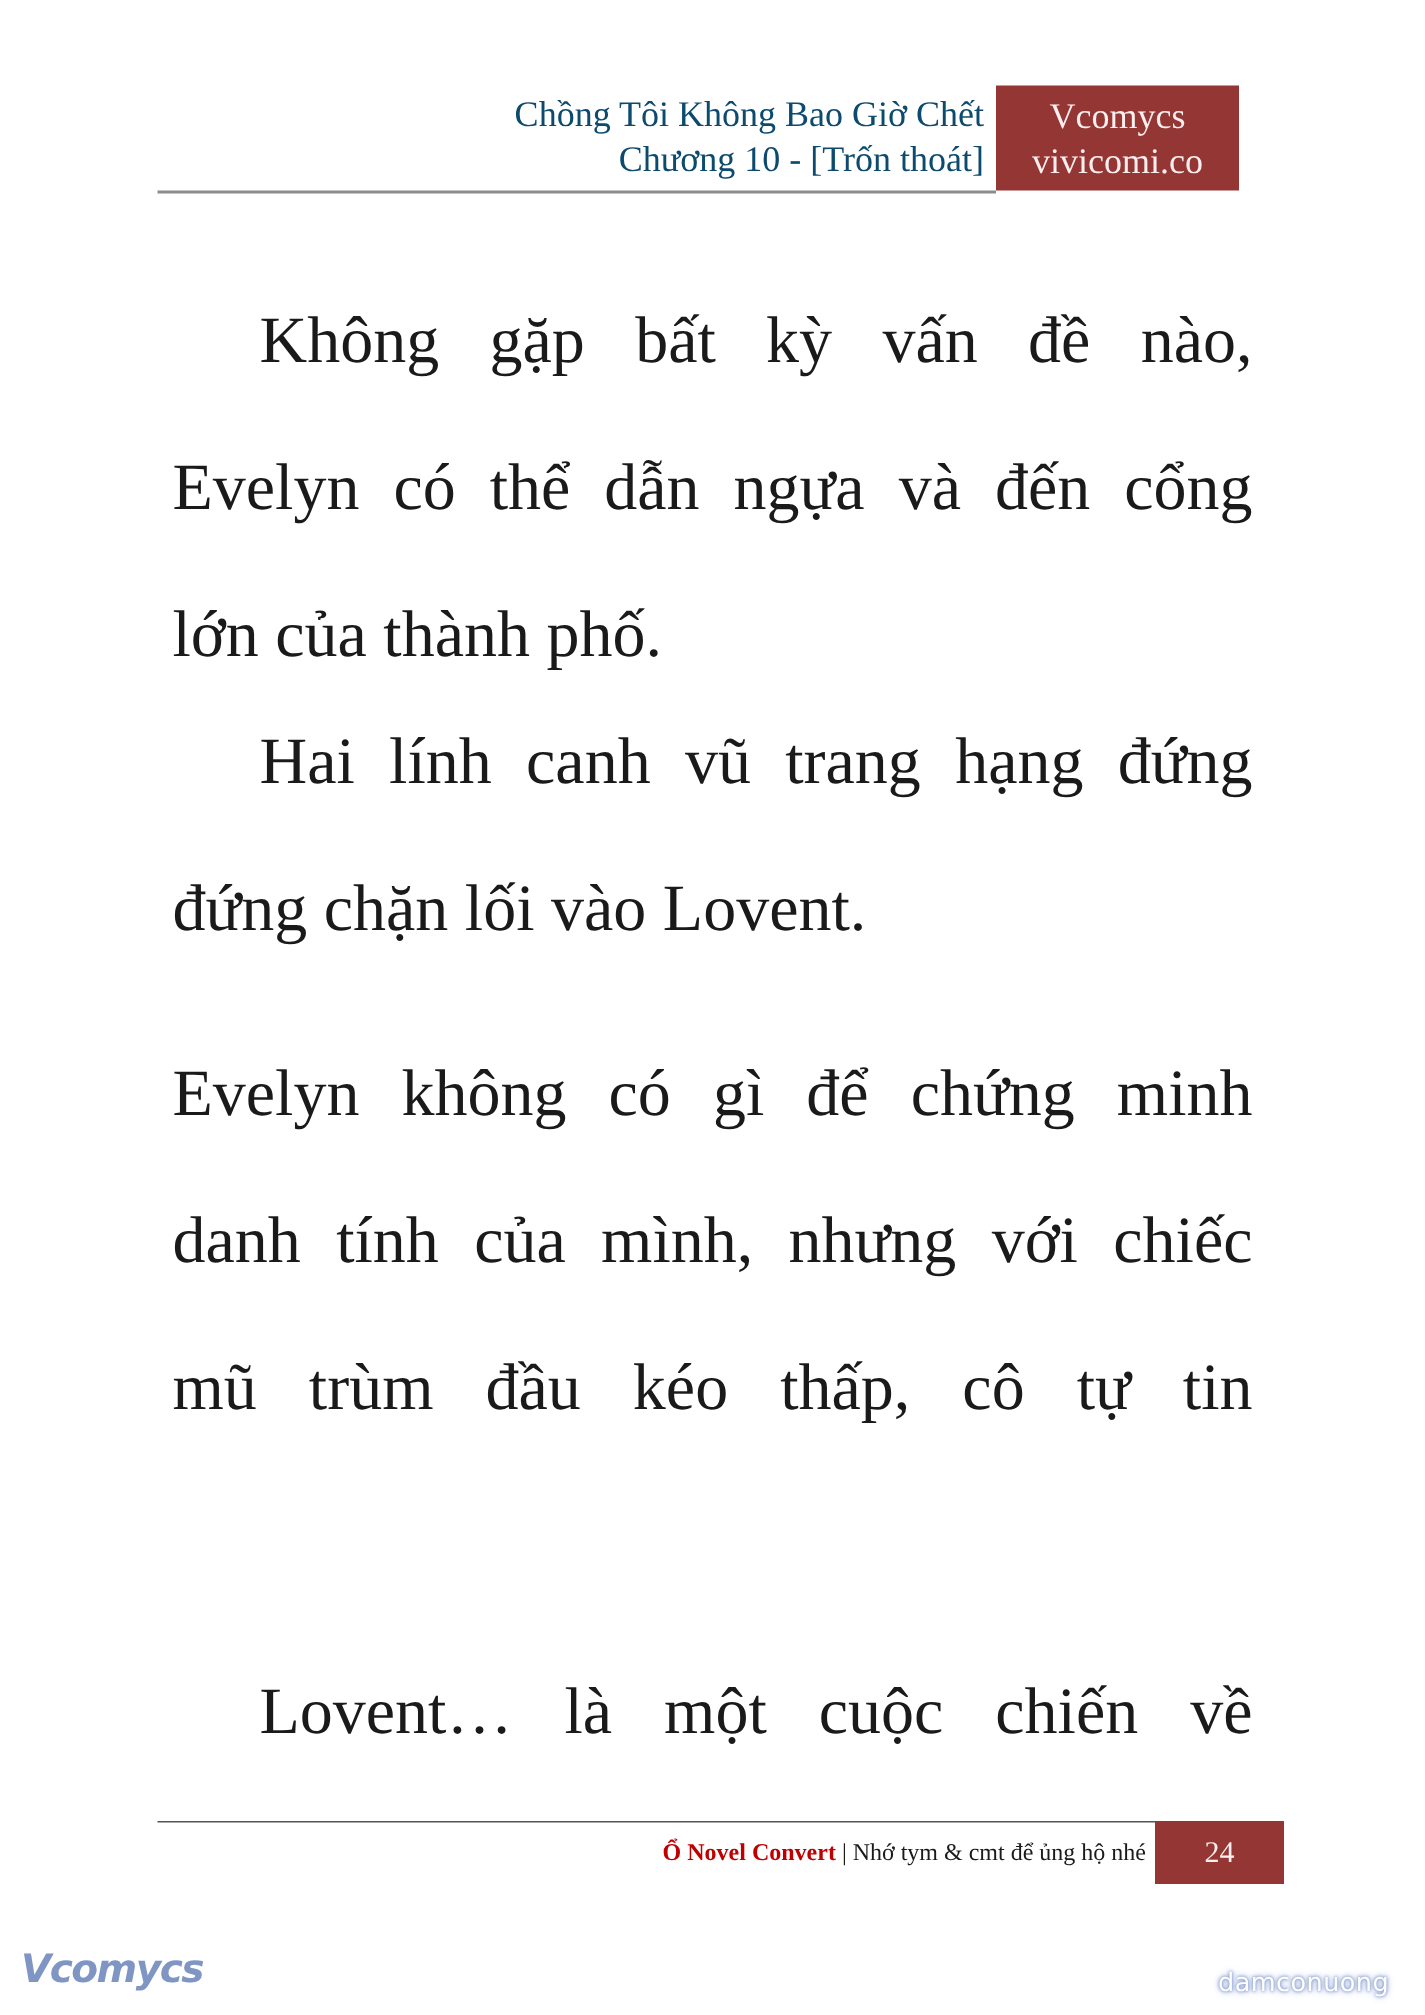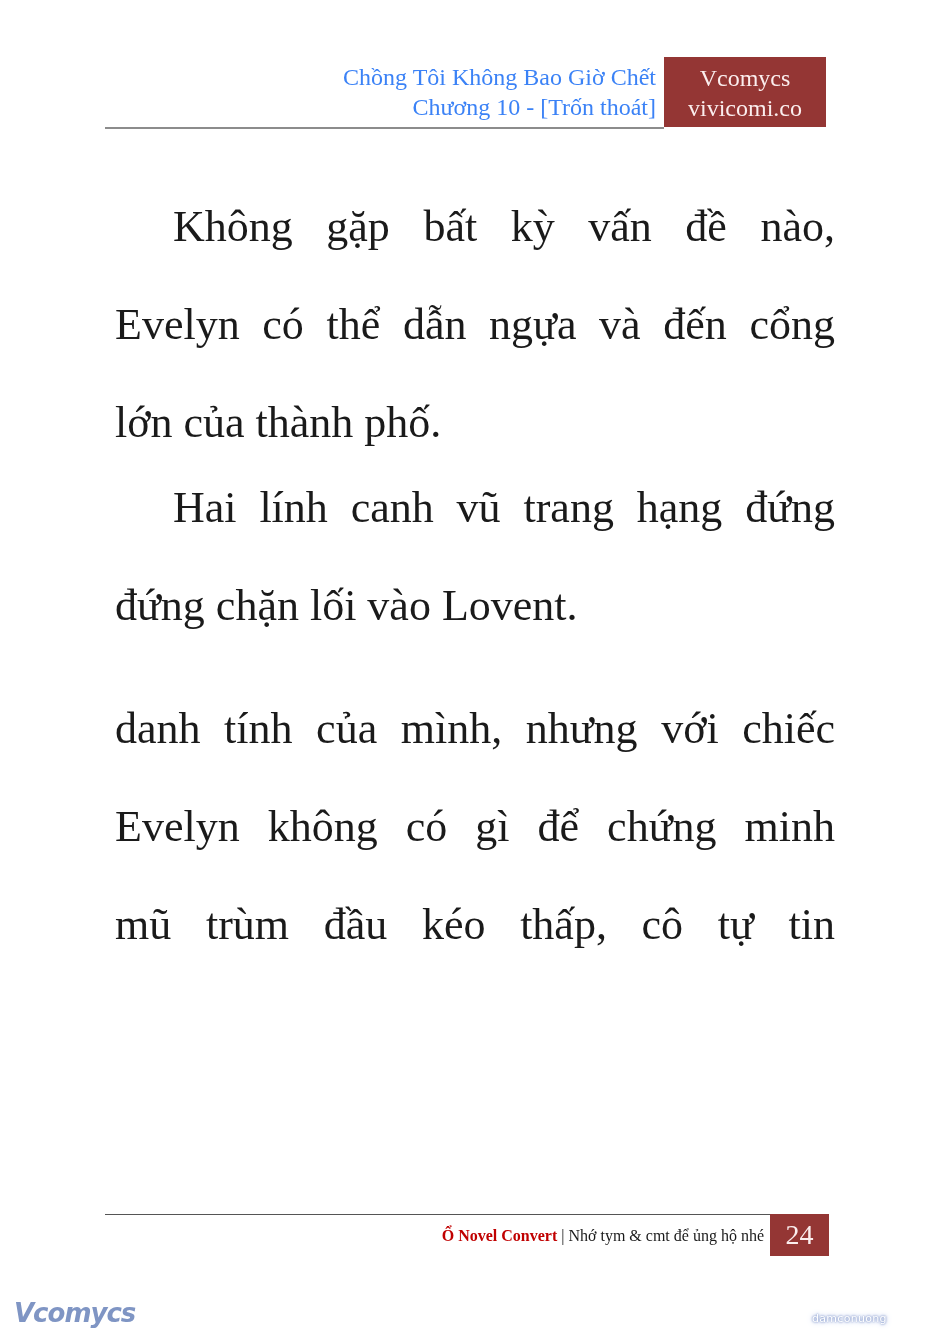--- a/index.html
+++ b/index.html
@@ -2,21 +2,21 @@
 <html><head>
 <meta charset="utf-8">
 <style>
   html, body { margin: 0; padding: 0; background: #ffffff; }
   body {
     width: 950px; height: 1343px; position: relative; overflow: hidden;
     font-family: "Liberation Serif", "DejaVu Serif", serif; color: #1a1a1a;
   }
   .header-titles {
     position: absolute; right: 294px; top: 62px; text-align: right;
-    font-size: 24px; line-height: 30px; color: #3b82f6;
+    font-size: 24px; line-height: 30px; color: #0c4a6e;
   }
   .header-brand {
     position: absolute; left: 664px; top: 57px; width: 162px; height: 70px;
     background: #943634; color: #fbeeee; text-align: center;
     font-size: 24px; line-height: 30px; padding-top: 6px; box-sizing: border-box;
   }
   .header-rule {
     position: absolute; left: 105px; top: 127px; width: 559px; height: 2px; background: #8c8c8c;
   }
   .body-text {
@@ -33,31 +33,31 @@
   .footer-rule {
     position: absolute; left: 105px; top: 1214px; width: 665px; height: 1px; background: #555;
   }
   .footer-text {
     position: absolute; right: 186px; top: 1220px; font-size: 16px; line-height: 32px; color: #1a1a1a;
     white-space: nowrap;
   }
   .footer-brand { color: #c00000; font-weight: bold; }
   .footer-sep { color: #1a1a1a; }
   .page-number {
-    position: absolute; left: 770px; top: 1214px; width: 59px; height: 42px;
-    background: #943634; color: #fbeeee; text-align: center; font-size: 28px; line-height: 42px;
+    position: absolute; left: 770px; top: 1214px; width: 86px; height: 42px;
+    background: #943634; color: #fbeeee; text-align: center; font-size: 20px; line-height: 42px;
   }
   .wm-logo {
     position: absolute; left: 14px; top: 1298px;
     font-family: "DejaVu Sans", sans-serif; font-style: italic; font-weight: bold;
     font-size: 26px; color: #7f95c4; letter-spacing: -1px;
   }
   .wm-text {
     position: absolute; left: 812px; top: 1312px;
-    font-family: "DejaVu Sans", sans-serif; font-size: 11px; color: #ffffff;
+    font-family: "DejaVu Sans", sans-serif; font-size: 17px; color: #ffffff;
     text-shadow: 0 0 3px #8da2d2, 0 0 6px #a8b8e0, 0 0 2px #6f85c0;
     letter-spacing: 0.3px;
   }
 </style>
 </head>
 <body>
 
 <div class="header-titles">
   <div>Chồng Tôi Không Bao Giờ Chết</div>
   <div>Chương 10 - [Trốn thoát]</div>
@@ -72,25 +72,26 @@
   <div class="para" style="top:0px;">
     <span class="line indent">Không gặp bất kỳ vấn đề nào,</span>
     <span class="line">Evelyn có thể dẫn ngựa và đến cổng</span>
     <span class="line last">lớn của thành phố.</span>
   </div>
   <div class="para" style="top:281px;">
     <span class="line indent">Hai lính canh vũ trang hạng đứng</span>
     <span class="line last">đứng chặn lối vào Lovent.</span>
   </div>
   <div class="para" style="top:502px;">
+    <span class="line">Evelyn không có gì để chứng minh</span>
     <span class="line">danh tính của mình, nhưng với chiếc</span>
-    <span class="line">Evelyn không có gì để chứng minh</span>
     <span class="line">mũ trùm đầu kéo thấp, cô tự tin</span>
   </div>
   <div class="para" style="top:914px;">
+    <span class="line indent">Lovent… là một cuộc chiến về</span>
   </div>
 </div>
 
 <div class="footer-rule"></div>
 <div class="footer-text">
   <span class="footer-brand">Ổ Novel Convert</span><span class="footer-sep"> | </span><span>Nhớ tym &amp; cmt để ủng hộ nhé</span>
 </div>
 <div class="page-number">24</div>
 
 <div class="wm-logo">Vcomycs</div>

